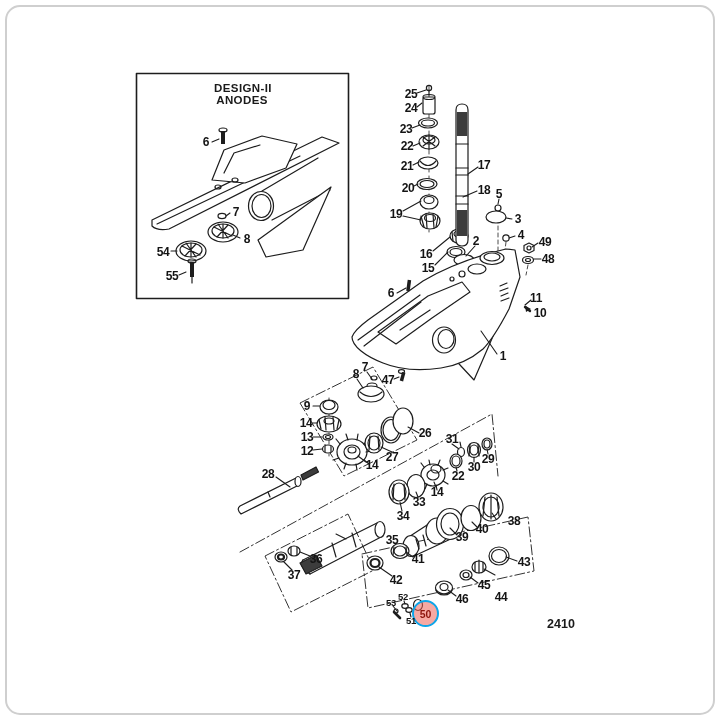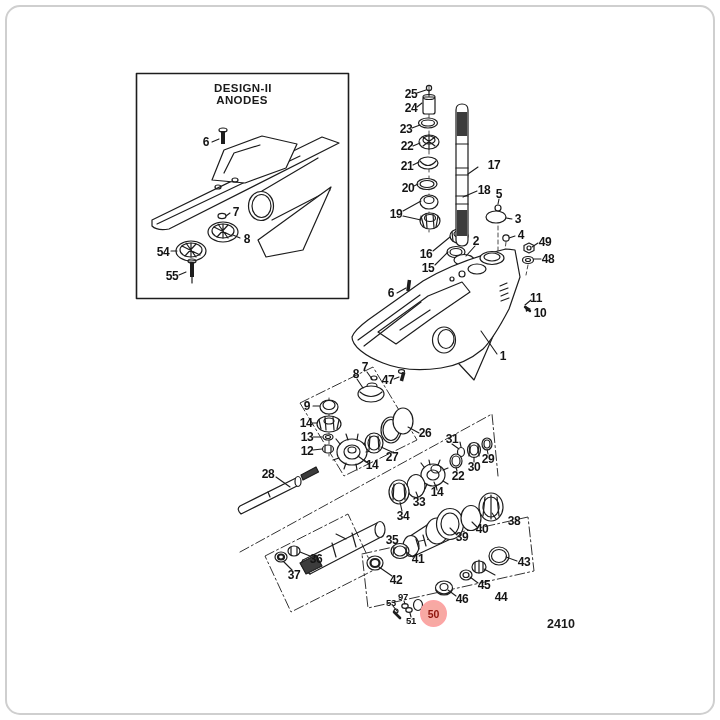--- a/index.html
+++ b/index.html
@@ -9,23 +9,23 @@
   svg.art{position:absolute;left:0;top:0;width:720px;height:720px;}
   .txt-layer{position:absolute;left:0;top:0;width:720px;height:720px;}
   .callout{position:absolute;transform:translate(-50%,-50%);font-weight:bold;font-size:12px;
            color:#141414;letter-spacing:-0.3px;line-height:1;z-index:5;white-space:nowrap;}
   .callout.small{font-size:9.5px;}
   .inset-title{position:absolute;transform:translate(-50%,-50%);font-weight:bold;font-size:11.5px;
                color:#1a1a1a;letter-spacing:0.4px;z-index:5;white-space:nowrap;}
   .drawing-number{position:absolute;transform:translate(-50%,-50%);font-weight:bold;font-size:12.5px;
                   color:#1a1a1a;z-index:5;}
   .highlight-circle{position:absolute;width:27px;height:27px;border-radius:50%;
-                    background:rgba(240,98,88,0.55);border:2px solid #fca5a5;
+                    background:rgba(240,98,88,0.55);border:2px solid #0ea5e9;
                     display:flex;align-items:center;justify-content:center;
-                    font-weight:bold;font-size:10.5px;color:#8e150d;z-index:4;box-sizing:border-box;margin-left:8px;}
+                    font-weight:bold;font-size:10.5px;color:#8e150d;z-index:4;box-sizing:border-box;}
 </style>
 </head>
 <body>
 
 <div id="canvas">
   <div class="page-border"></div>
 
   <svg class="art" viewBox="0 0 720 720">
     <g stroke="#1d1d1d" fill="none" stroke-width="1.2" stroke-linecap="round" stroke-linejoin="round">
 
@@ -291,21 +291,21 @@
         <div class="callout" style="left: 247px; top: 239px;">8</div>
         <div class="callout" style="left: 163px; top: 252px;">54</div>
         <div class="callout" style="left: 172px; top: 276px;">55</div>
         <div class="callout" style="left: 411px; top: 94px;">25</div>
         <div class="callout" style="left: 411px; top: 108px;">24</div>
         <div class="callout" style="left: 406px; top: 129px;">23</div>
         <div class="callout" style="left: 407px; top: 146px;">22</div>
         <div class="callout" style="left: 407px; top: 166px;">21</div>
         <div class="callout" style="left: 408px; top: 188px;">20</div>
         <div class="callout" style="left: 396px; top: 214px;">19</div>
-        <div class="callout" style="left: 484px; top: 165px; margin-left: 10px;">17</div>
+        <div class="callout" style="left: 484px; top: 165px;">17</div>
         <div class="callout" style="left: 484px; top: 190px;">18</div>
         <div class="callout" style="left: 499px; top: 194px;">5</div>
         <div class="callout" style="left: 518px; top: 219px;">3</div>
         <div class="callout" style="left: 521px; top: 235px;">4</div>
         <div class="callout" style="left: 476px; top: 241px;">2</div>
         <div class="callout" style="left: 545px; top: 242px;">49</div>
         <div class="callout" style="left: 548px; top: 259px;">48</div>
         <div class="callout" style="left: 426px; top: 254px;">16</div>
         <div class="callout" style="left: 428px; top: 268px;">15</div>
         <div class="callout" style="left: 391px; top: 293px;">6</div>
@@ -336,18 +336,18 @@
         <div class="callout" style="left: 462px; top: 537px;">39</div>
         <div class="callout" style="left: 482px; top: 529px;">40</div>
         <div class="callout" style="left: 501px; top: 521px; padding-left: 26px;">38</div>
         <div class="callout" style="left: 524px; top: 562px;">43</div>
         <div class="callout" style="left: 501px; top: 577px; margin-top: 20px;">44</div>
         <div class="callout" style="left: 484px; top: 585px;">45</div>
         <div class="callout" style="left: 462px; top: 599px;">46</div>
         <div class="callout" style="left: 418px; top: 559px;">41</div>
         <div class="callout" style="left: 396px; top: 580px;">42</div>
         <div class="callout small" style="left: 391px; top: 603px;">53</div>
-        <div class="callout small" style="left: 403px; top: 597px;">97</div>
+        <div class="callout small" style="left: 403px; top: 597px;">52</div>
         <div class="callout small" style="left: 411px; top: 621px;">51</div>
       </div>
     <div class="highlight-circle" style="left:412px;top:600px">50</div>
   </div>
 </div>
 
 </body></html>

